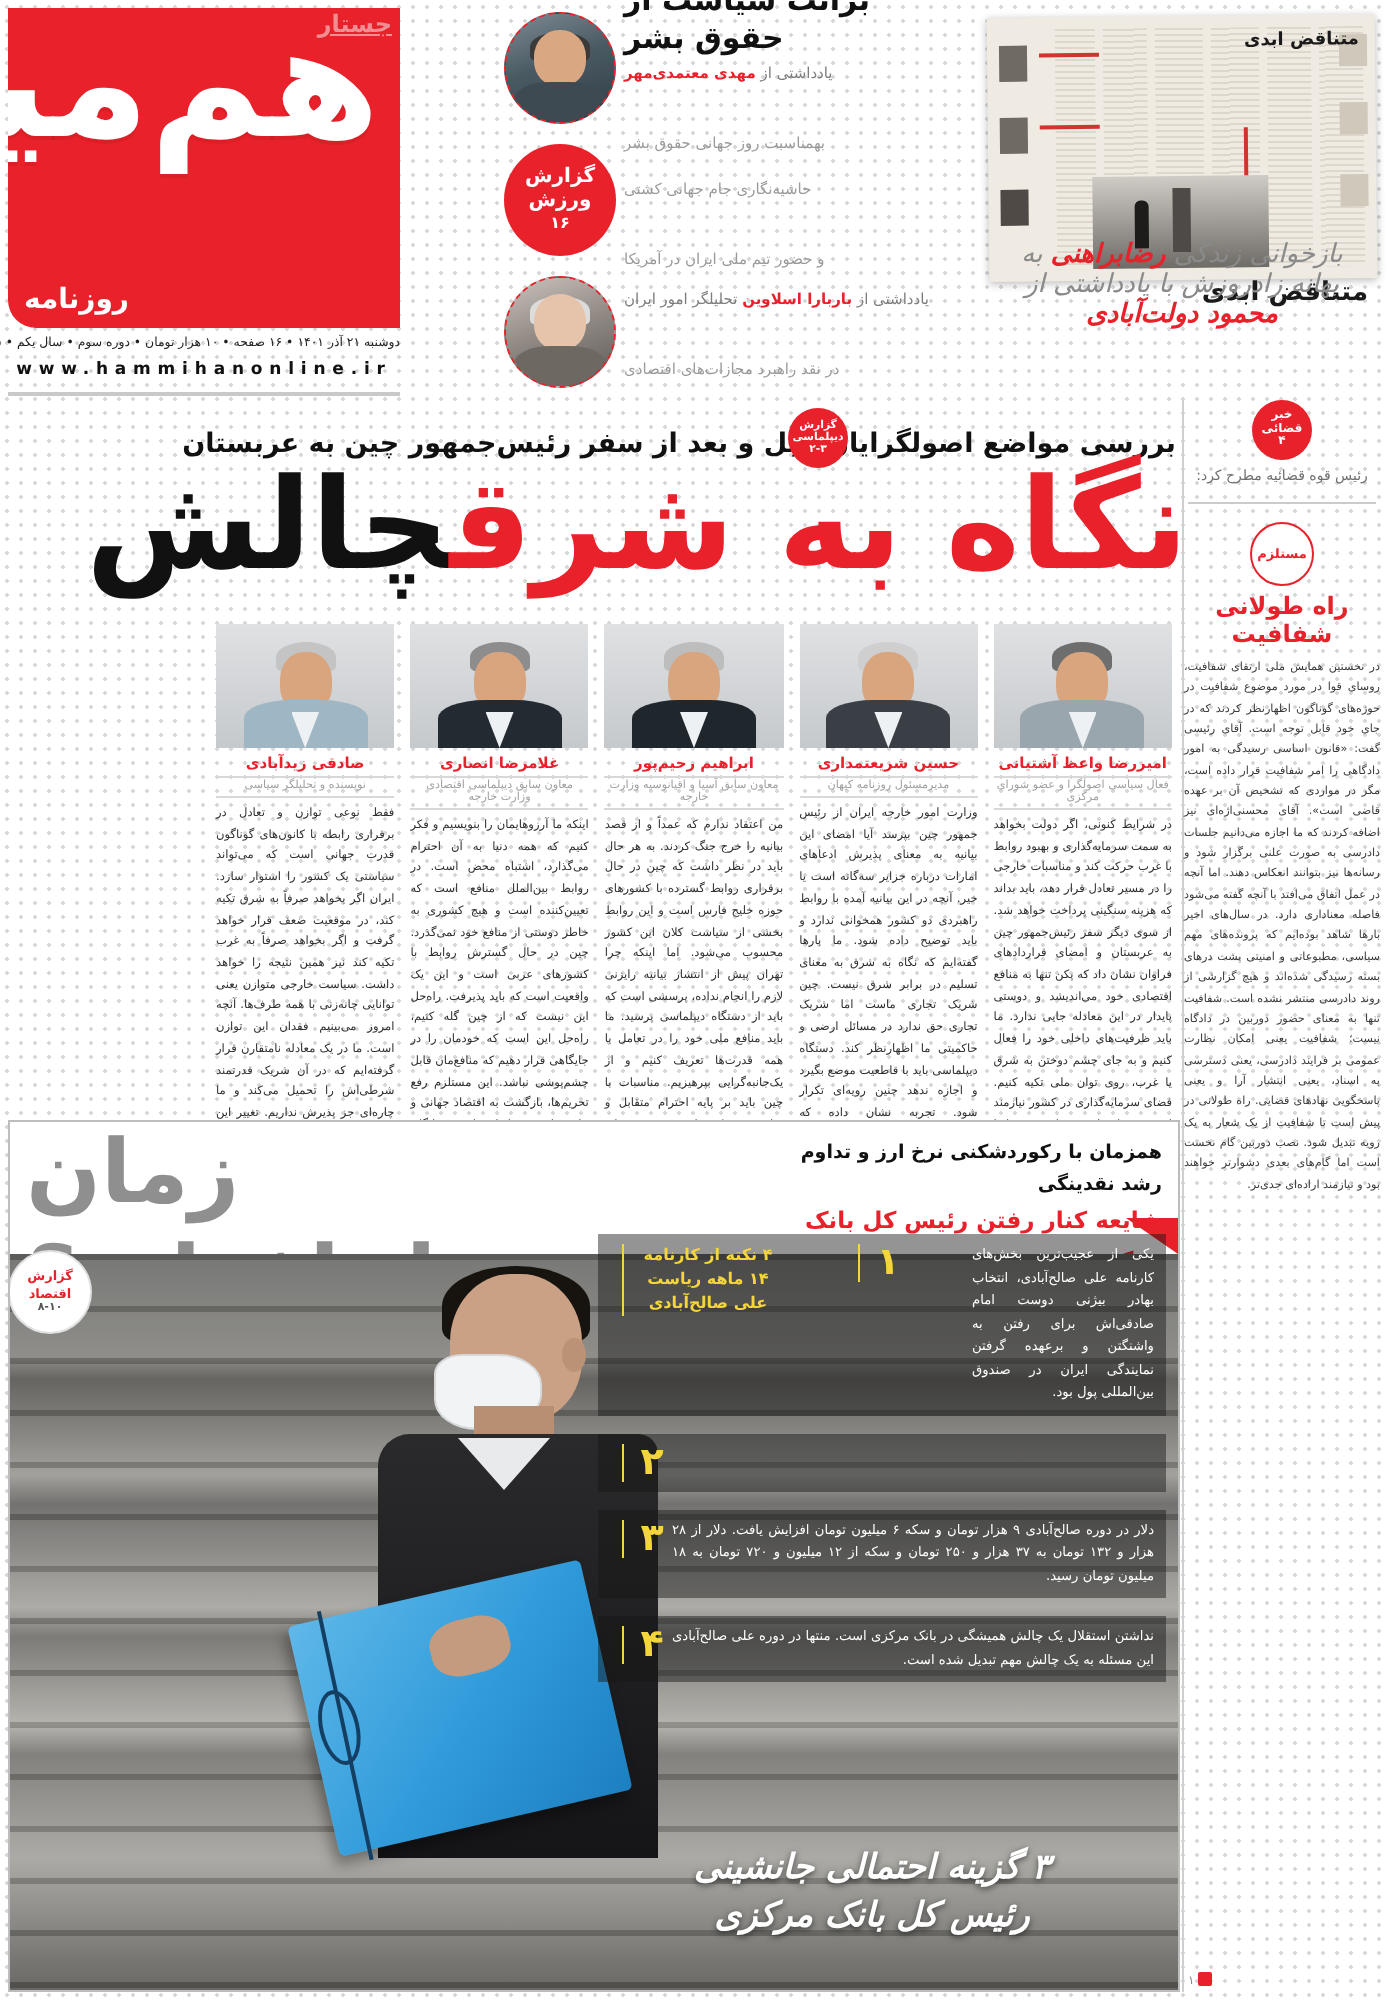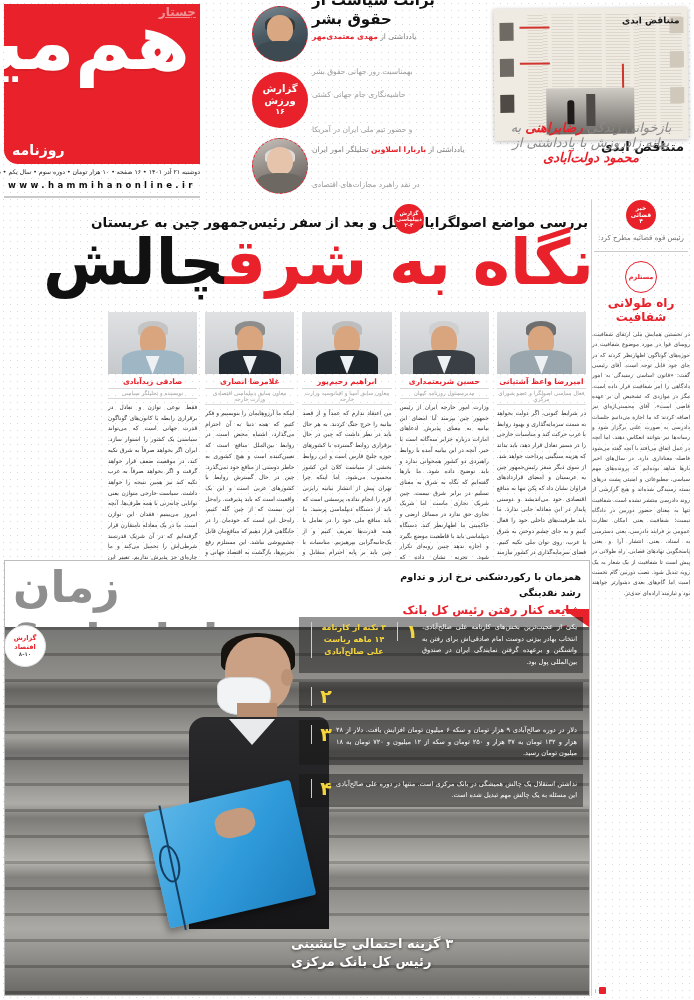--- a/index.html
+++ b/index.html
@@ -355,33 +355,34 @@
     flex:0 0 auto;width:20px;text-align:center;
     color:#f5d53c;font-size:19px;font-weight:bold;line-height:1;
     border-left:1px solid #f5d53c;margin-left:6px;padding-left:4px;
   }
   .nl-txt{
     flex:1 1 auto;color:#ffffff;font-size:6.6px;line-height:1.75;
     text-align:justify;text-align-last:right;
   }
   .nl-row0{
     display:flex;flex-direction:row-reverse;align-items:flex-start;
-    background:rgba(22,22,22,.46);margin-bottom:9px;padding:5px 6px;
+    background:rgba(22,22,22,.46);margin-bottom:9px;padding:5px 6px;gap:32px;
   }
   .nl-row0 .kicker{
     flex:0 0 auto;width:74px;color:#f5d53c;font-size:8px;font-weight:bold;
     line-height:1.5;text-align:center;border-left:1px solid #f5d53c;
     margin-left:6px;padding-left:5px;
   }
 
   .feat-bottom-title{
     position:absolute;right:8px;bottom:24px;width:290px;
-    color:#ffffff;font-size:13px;font-weight:bold;text-align:left;
+    color:#ffffff;font-size:17px;font-weight:bold;text-align:center;
     line-height:1.4;letter-spacing:-.4px;
     text-shadow:0 1px 3px rgba(0,0,0,.6);
+    font-style:italic;
   }
   .econ-badge{
     position:absolute;left:-1px;top:64px;width:40px;height:40px;border-radius:50%;
     background:#ffffff;border:1px solid #e0e0e0;
     display:flex;flex-direction:column;align-items:center;justify-content:center;
     color:#e8212a;font-size:6.5px;font-weight:bold;line-height:1.25;
     z-index:6;
   }
   .econ-badge .pg{color:#555;font-size:5.5px;}
   .feat-redtab{

